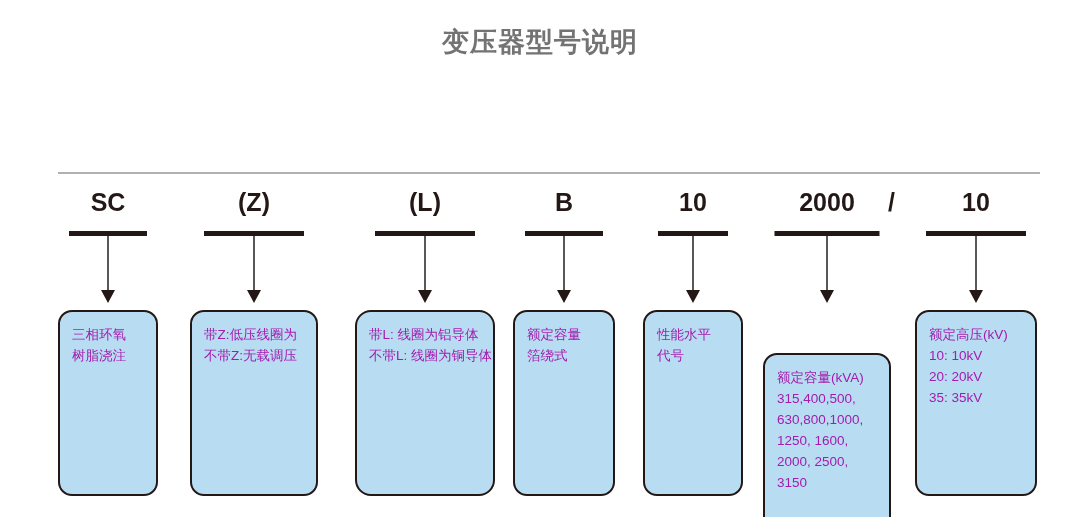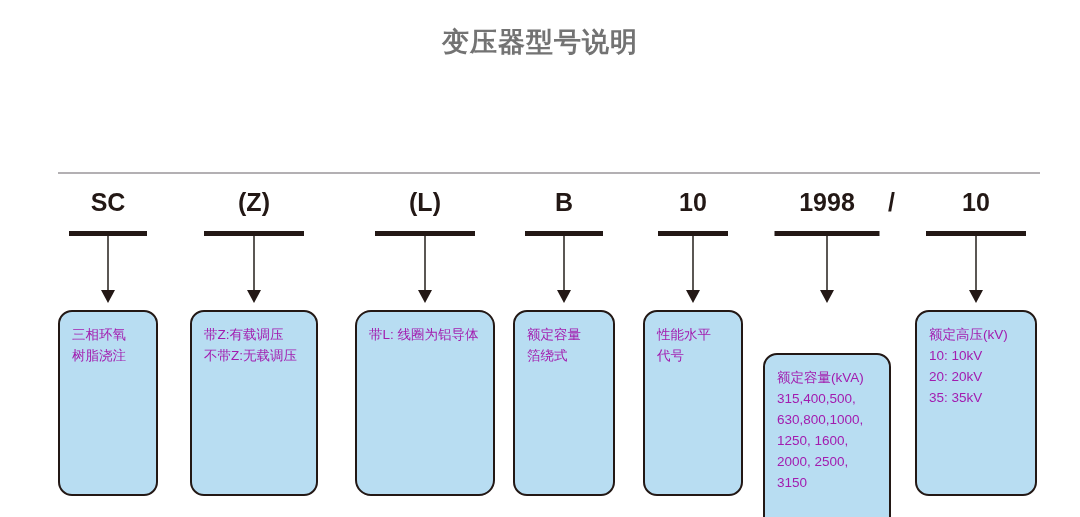--- a/index.html
+++ b/index.html
@@ -143,31 +143,32 @@
         <div class="desc-line">三相环氧</div>
         <div class="desc-line">树脂浇注</div>
       </div>
     </div>
     <div class="column" style="left: 190px; width: 128px;">
       <div class="code-label">(Z)</div>
       <div class="code-underline" style="width: 100px;"></div>
       <div class="arrow-stem"></div>
       <div class="arrow-head"></div>
       <div class="desc-box" style="width: 128px; height: 186px;">
-        <div class="desc-line">带Z:有载调压</div>
+        <div class="desc-line">带Z:低压线圈为</div>
         <div class="desc-line">不带Z:无载调压</div>
       </div>
     </div>
     <div class="column" style="left: 355px; width: 140px;">
       <div class="code-label">(L)</div>
       <div class="code-underline" style="width: 100px;"></div>
       <div class="arrow-stem"></div>
       <div class="arrow-head"></div>
       <div class="desc-box" style="width: 140px; height: 186px; border-radius: 16px;">
         <div class="desc-line">带L: 线圈为铝导体</div>
+        <div class="desc-line">不带L: 线圈为铜导体</div>
       </div>
     </div>
     <div class="column" style="left: 513px; width: 102px;">
       <div class="code-label">B</div>
       <div class="code-underline" style="width: 78px;"></div>
       <div class="arrow-stem"></div>
       <div class="arrow-head"></div>
       <div class="desc-box" style="width: 102px; height: 186px;">
         <div class="desc-line">额定容量</div>
         <div class="desc-line">箔绕式</div>
@@ -177,21 +178,21 @@
       <div class="code-label">10</div>
       <div class="code-underline" style="width: 70px;"></div>
       <div class="arrow-stem"></div>
       <div class="arrow-head"></div>
       <div class="desc-box" style="width: 100px; height: 186px;">
         <div class="desc-line">性能水平</div>
         <div class="desc-line">代号</div>
       </div>
     </div>
     <div class="column" style="left: 763px; width: 128px;">
-      <div class="code-label">1998</div>
+      <div class="code-label">2000</div>
       <div class="code-underline" style="width: 105px;"></div>
       <div class="arrow-stem"></div>
       <div class="arrow-head"></div>
       <div class="desc-box" style="width: 128px; height: 186px; margin-top: 43px;">
         <div class="desc-line">额定容量(kVA)</div>
         <div class="desc-line">315,400,500,</div>
         <div class="desc-line">630,800,1000,</div>
         <div class="desc-line">1250, 1600,</div>
         <div class="desc-line">2000, 2500,</div>
         <div class="desc-line">3150</div>

